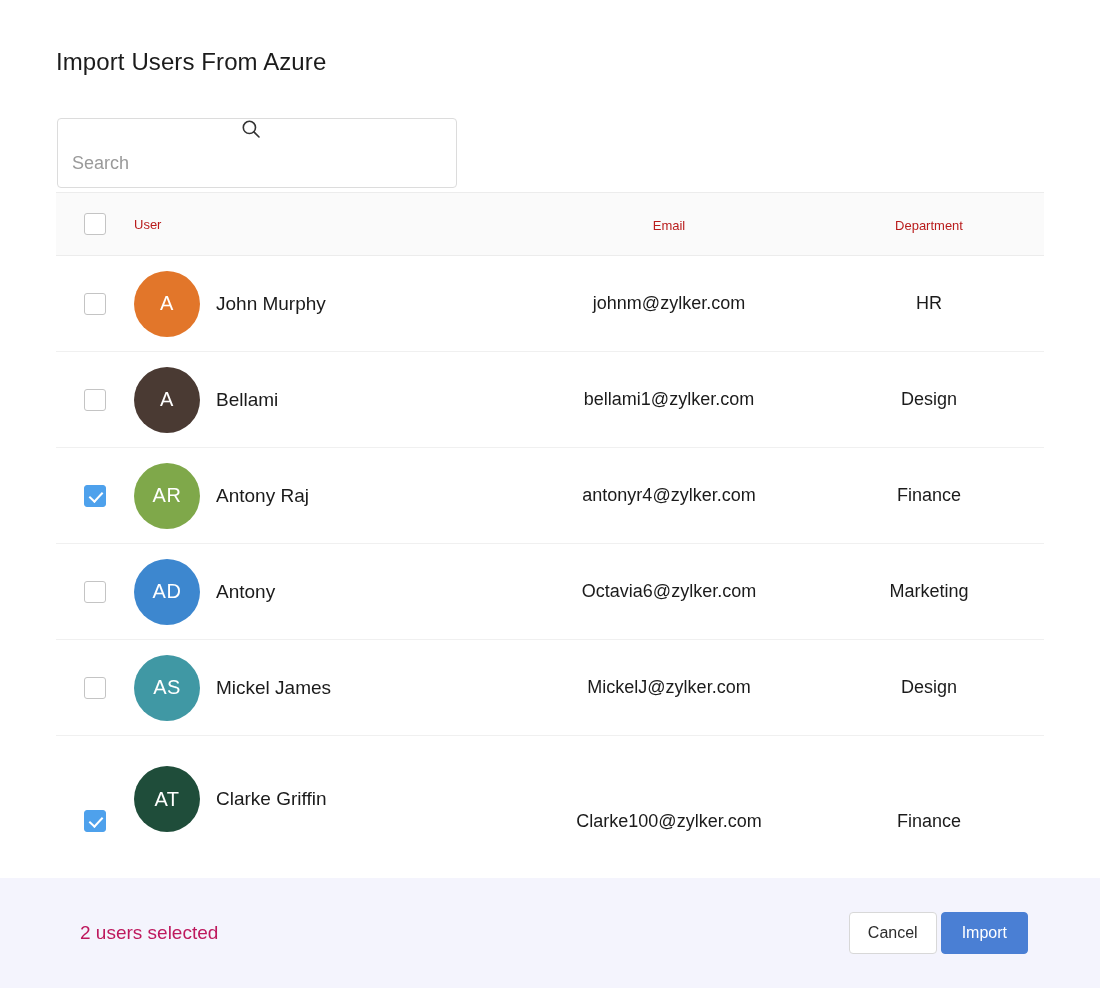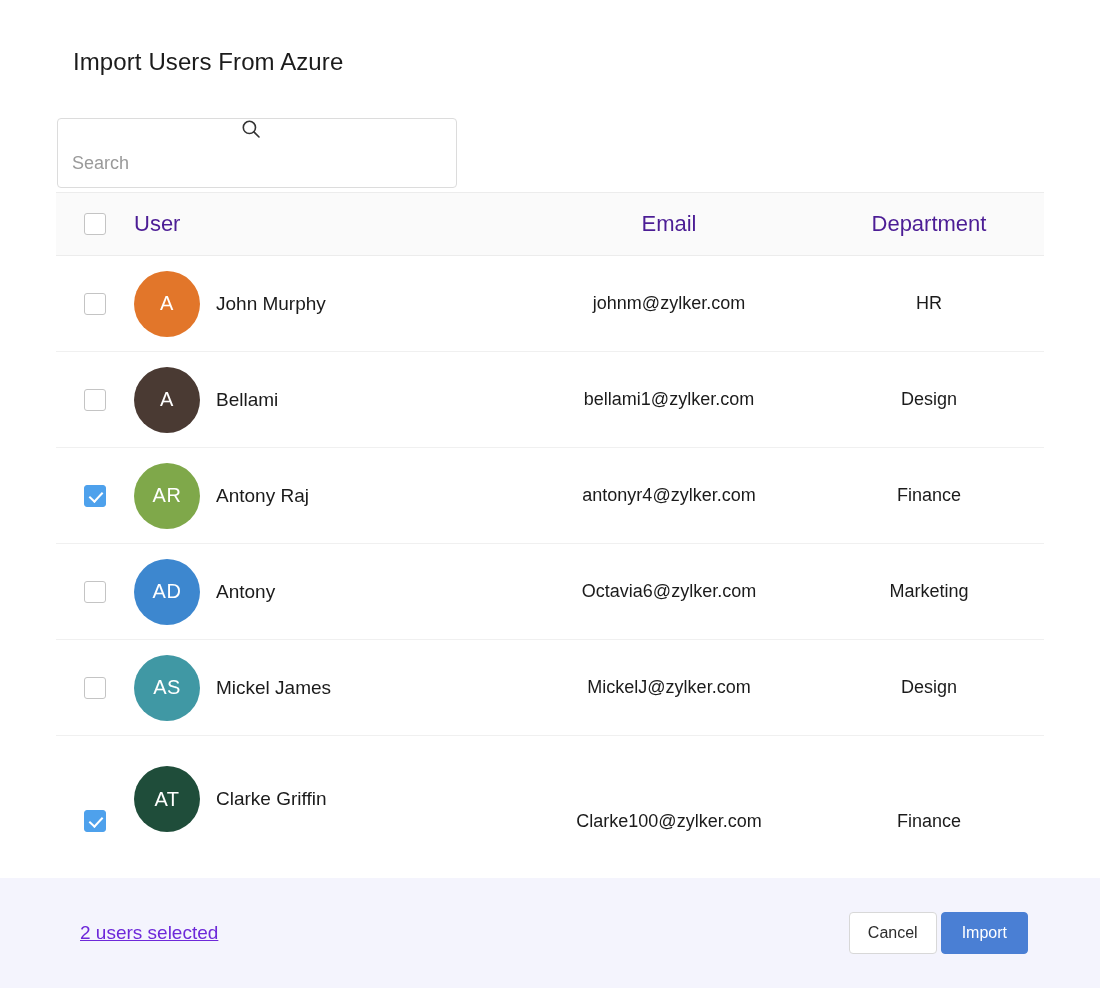--- a/index.html
+++ b/index.html
@@ -20,21 +20,20 @@
 
   
   .page-title {
     position: absolute;
     left: 56px;
     top: 48px;
     font-size: 24px;
     font-weight: 400;
     color: #1b1b1b;
     letter-spacing: 0.1px;
-    margin-left: 17px;
   }
 
   
   .search-wrap {
     position: absolute;
     left: 57px;
     top: 118px;
     width: 400px;
     height: 70px;
     border: 1px solid #dcdcdc;
@@ -115,22 +114,22 @@
   }
   .c-dept {
     width: 230px;
     flex: 0 0 230px;
     text-align: center;
     font-size: 18px;
     color: #1b1b1b;
   }
 
   .th-label {
-    font-size: 22px;
-    color: #4c1d95;
+    font-size: 13px;
+    color: #b91c1c;
     font-weight: 400;
   }
   .c-user .th-label { padding-left: 0; }
 
   
   .cbox {
     width: 22px;
     height: 22px;
     border: 1px solid #c4c4c4;
     border-radius: 3px;
@@ -184,22 +183,21 @@
     background: #f4f4fd;
     display: flex;
     align-items: center;
   }
   .footer-status {
     position: absolute;
     left: 80px;
     top: 50%;
     transform: translateY(-50%);
     font-size: 19px;
-    color: #6d28d9;
-    text-decoration: underline;
+    color: #be185d;
   }
   .footer-actions {
     position: absolute;
     right: 72px;
     top: 50%;
     transform: translateY(-50%);
     display: flex;
     align-items: center;
     gap: 4px;
   }

